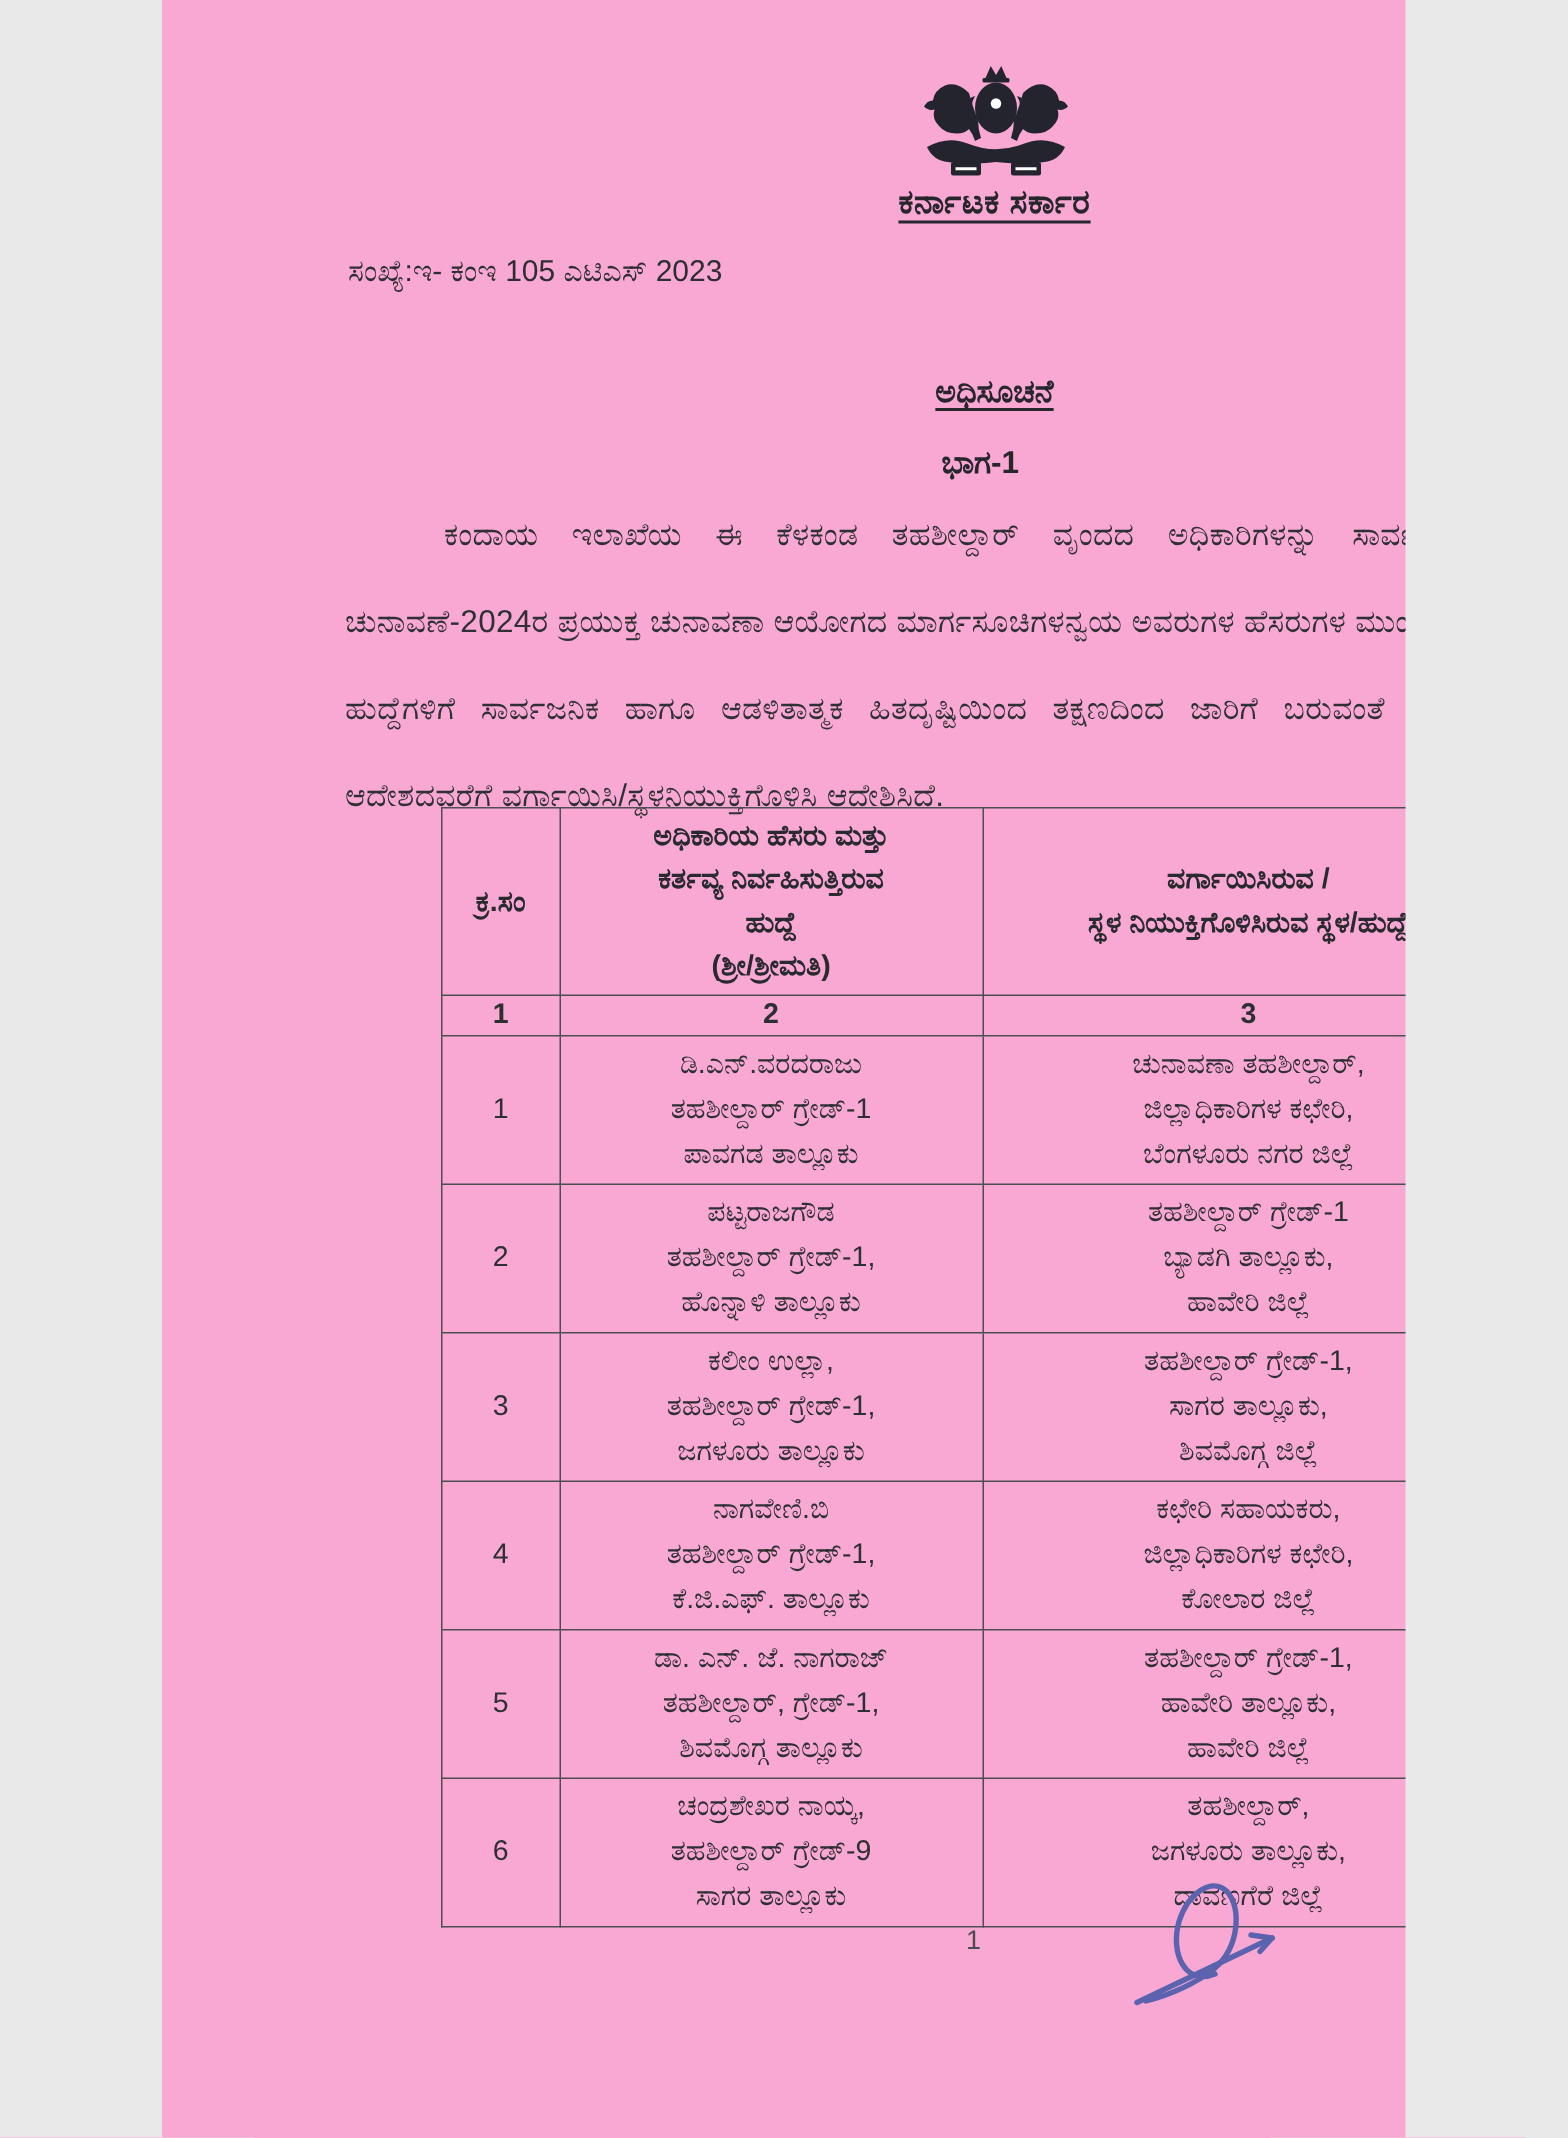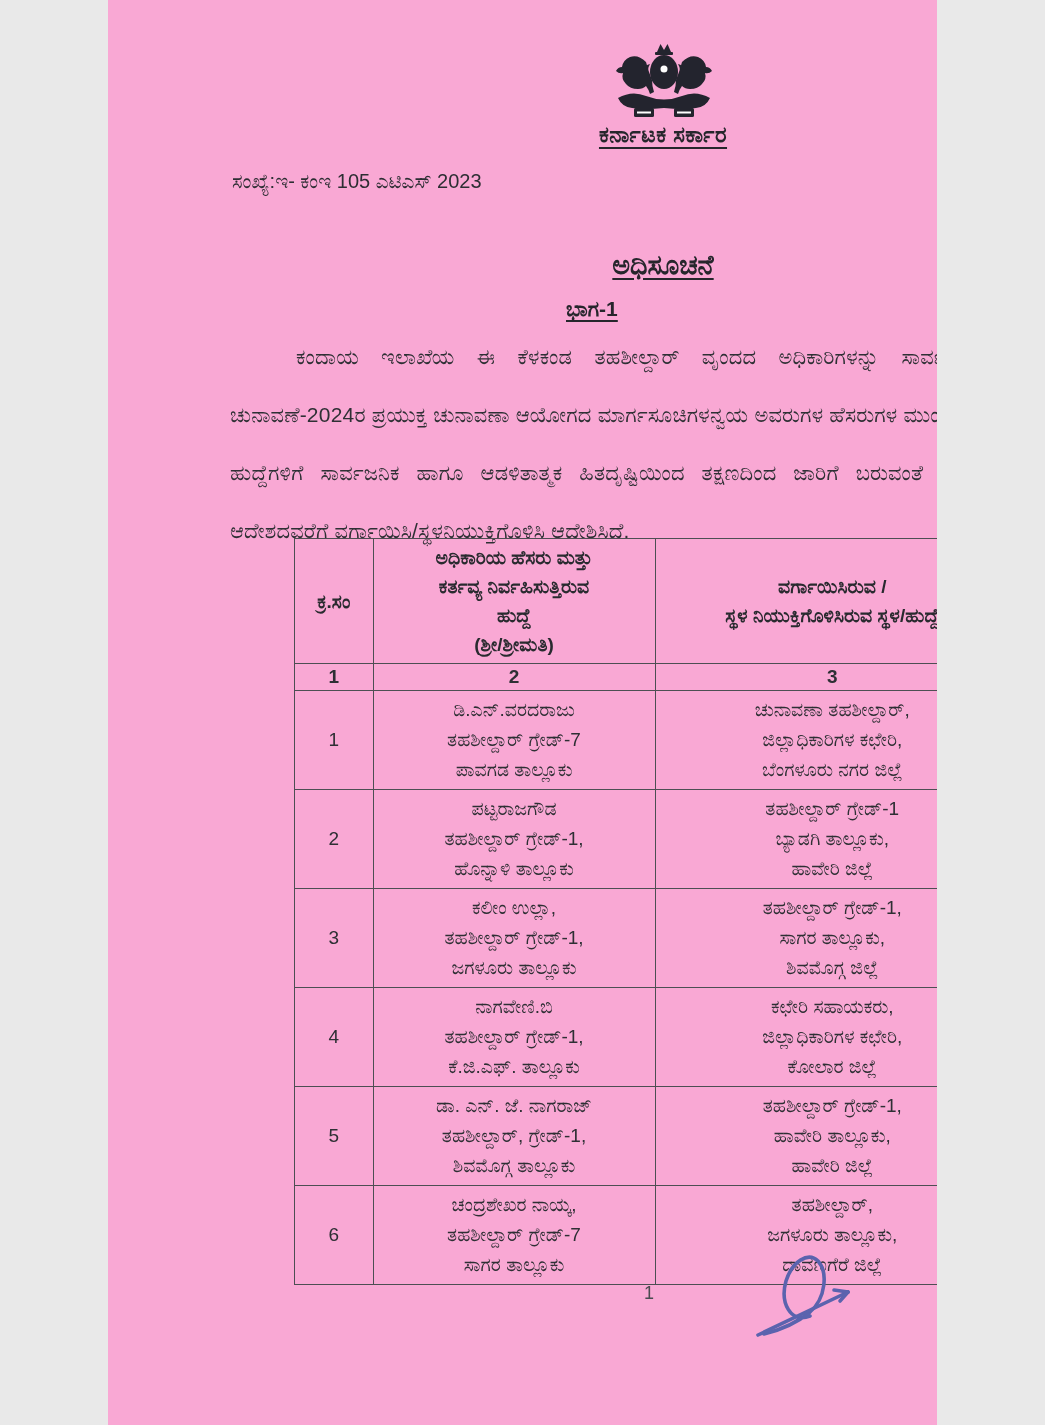--- a/index.html
+++ b/index.html
@@ -23,27 +23,27 @@
   
   .ref-no{position:absolute;left:124px;top:170px;font-size:20px;color:#2d2e33;text-align:center;}
   .office-addr{
     position:absolute;left:628px;top:166px;width:342px;
     text-align:center;font-size:20px;line-height:33px;
     white-space:pre-line;color:#2d2e33;
   }
   
   .h-notif{
     position:absolute;left:440px;top:250px;width:230px;text-align:center;
-    font-size:27px;font-weight:bold;color:#26262c;
+    font-size:21px;font-weight:bold;color:#26262c;
     text-decoration:underline;text-underline-offset:4px;
   }
   .h-part{
-    position:absolute;left:458px;top:297px;width:175px;text-align:left;
+    position:absolute;left:458px;top:297px;width:175px;text-align:center;
     font-size:21px;font-weight:bold;color:#26262c;
-    text-decoration:underline;text-underline-offset:4px;
+    text-underline-offset:4px;
   }
   
   .para{
     position:absolute;left:122px;top:328px;width:836px;
     font-size:21px;line-height:58px;text-align:justify;
     text-indent:66px;color:#2f3035;letter-spacing:.2px;
   }
   
   .transfer-table{
     position:absolute;left:186px;top:538px;
@@ -122,21 +122,21 @@
 ಸ್ಥಳ ನಿಯುಕ್ತಿಗೊಳಿಸಿರುವ ಸ್ಥಳ/ಹುದ್ದೆ</th>
       </tr>
       <tr class="num-row">
         <td>1</td>
         <td>2</td>
         <td>3</td>
       </tr>
       <tr class="data-row">
         <td>1</td>
         <td>ಡಿ.ಎನ್.ವರದರಾಜು
-ತಹಶೀಲ್ದಾರ್ ಗ್ರೇಡ್-7
+ತಹಶೀಲ್ದಾರ್ ಗ್ರೇಡ್-1
 ಪಾವಗಡ ತಾಲ್ಲೂಕು</td>
         <td>ಚುನಾವಣಾ ತಹಶೀಲ್ದಾರ್,
 ಜಿಲ್ಲಾಧಿಕಾರಿಗಳ ಕಛೇರಿ,
 ಬೆಂಗಳೂರು ನಗರ ಜಿಲ್ಲೆ</td>
       </tr>
       <tr class="data-row">
         <td>2</td>
         <td>ಪಟ್ಟರಾಜಗೌಡ
 ತಹಶೀಲ್ದಾರ್ ಗ್ರೇಡ್-1,
 ಹೊನ್ನಾಳಿ ತಾಲ್ಲೂಕು</td>
@@ -167,21 +167,21 @@
         <td>ಡಾ. ಎನ್. ಜೆ. ನಾಗರಾಜ್
 ತಹಶೀಲ್ದಾರ್, ಗ್ರೇಡ್-1,
 ಶಿವಮೊಗ್ಗ ತಾಲ್ಲೂಕು</td>
         <td>ತಹಶೀಲ್ದಾರ್ ಗ್ರೇಡ್-1,
 ಹಾವೇರಿ ತಾಲ್ಲೂಕು,
 ಹಾವೇರಿ ಜಿಲ್ಲೆ</td>
       </tr>
       <tr class="data-row">
         <td>6</td>
         <td>ಚಂದ್ರಶೇಖರ ನಾಯ್ಕ,
-ತಹಶೀಲ್ದಾರ್ ಗ್ರೇಡ್-7
+ತಹಶೀಲ್ದಾರ್ ಗ್ರೇಡ್-9
 ಸಾಗರ ತಾಲ್ಲೂಕು</td>
         <td>ತಹಶೀಲ್ದಾರ್,
 ಜಗಳೂರು ತಾಲ್ಲೂಕು,
 ದಾವಣಗೆರೆ ಜಿಲ್ಲೆ</td>
       </tr>
     </tbody>
   </table>
 
   <div class="page-no">1</div>
 

